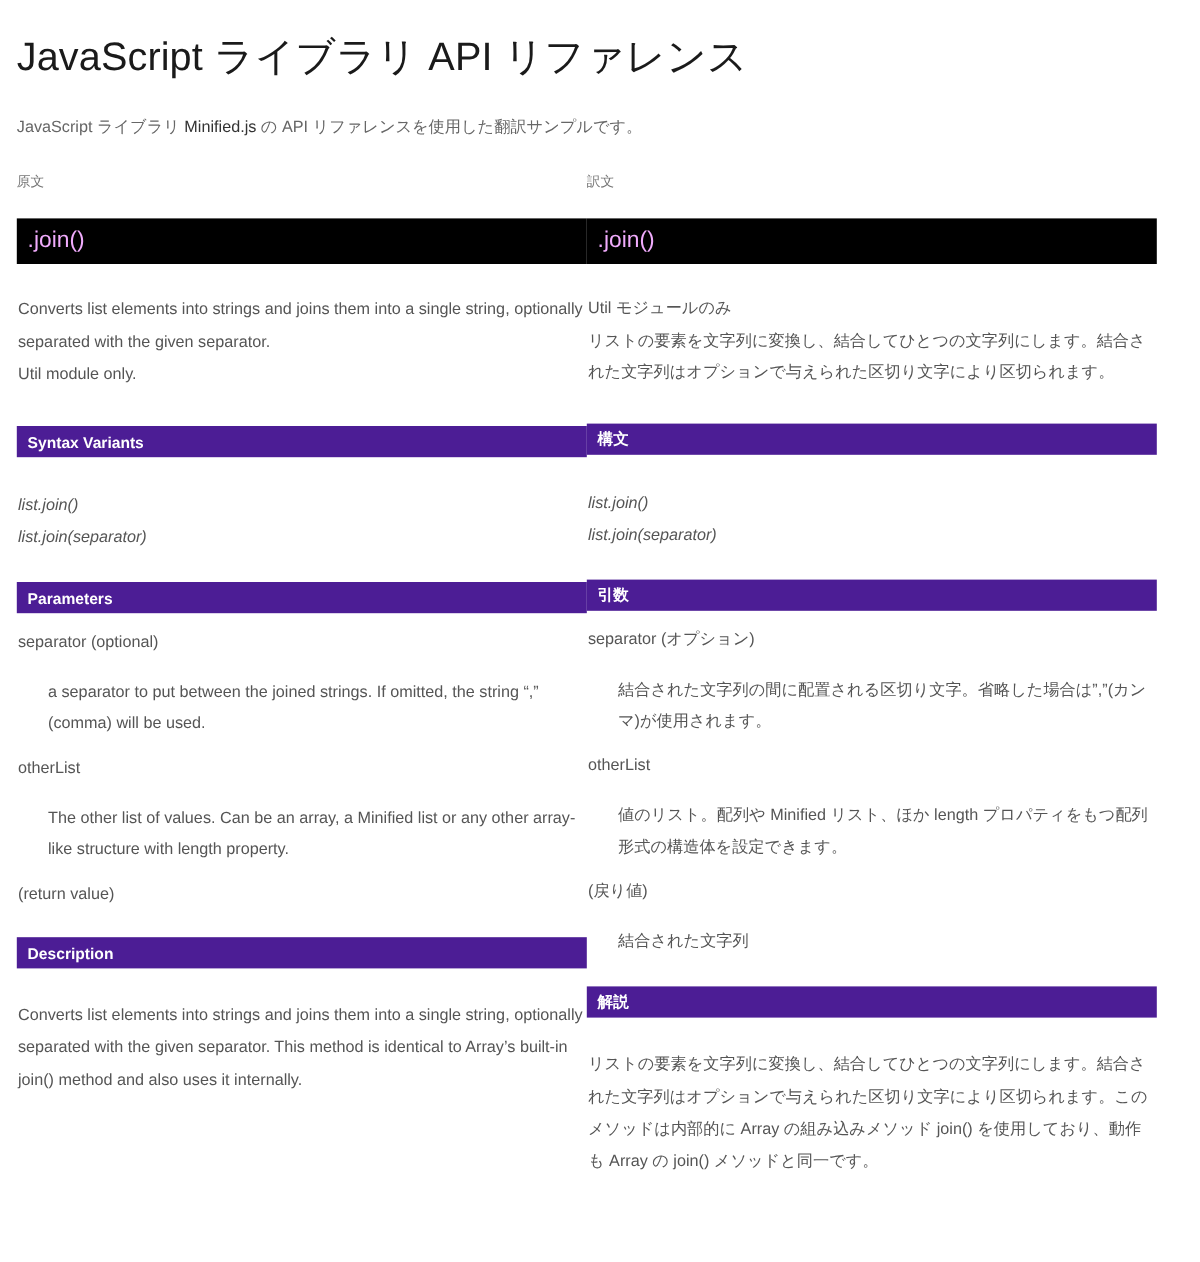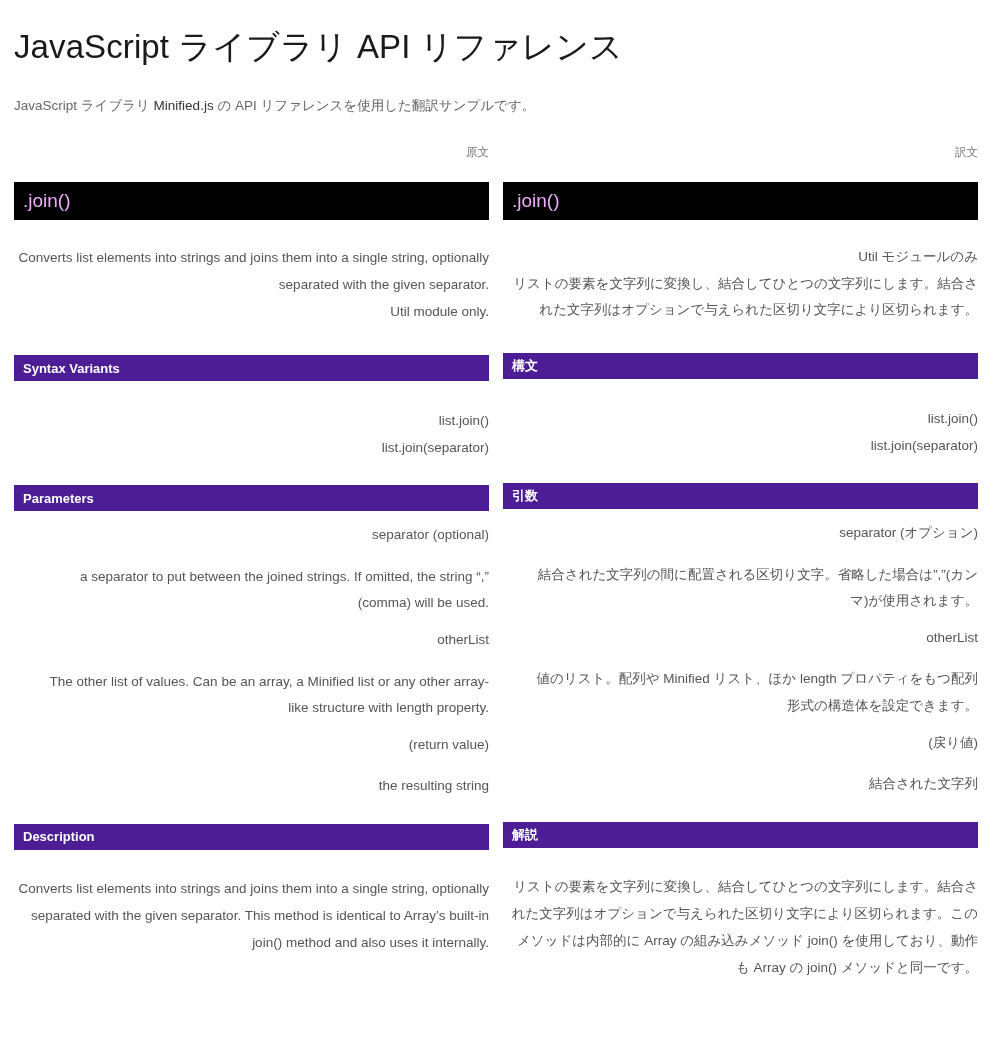--- a/index.html
+++ b/index.html
@@ -43,23 +43,22 @@
     color: #666666;
   }
   .page-subtitle .strong {
     font-weight: normal;
     color: #333333;
   }
 
   
   .columns {
     display: flex;
-    gap: 14px;
+    gap: 0;
     padding-top: 30px;
-    text-align: right;
   }
   .column {
     width: 475px;
     flex: 0 0 475px;
   }
 
   .column-label {
     font-size: 11.5px;
     color: #777777;
     line-height: 1.2;
@@ -109,21 +108,21 @@
   }
   .spacer-small {
     height: 24px;
   }
 
   .syntax-block {
     padding: 26px 0 0 1px;
     font-size: 13.5px;
     line-height: 2.0;
   }
-  .syntax-block p { margin: 0; }
+  .syntax-block p { margin: 0; font-style: italic; }
 
   .param-name {
     padding: 12px 0 0 1px;
     font-size: 13.5px;
     line-height: 1.8;
   }
   .param-desc {
     padding: 16px 0 0 26px;
     font-size: 13.5px;
     line-height: 1.95;
@@ -184,23 +183,20 @@
       <div class="param-desc">
         <p>a separator to put between the joined strings. If omitted, the string “,” (comma) will be used.</p>
       </div>
 
       <div class="param-name">otherList</div>
       <div class="param-desc">
         <p>The other list of values. Can be an array, a Minified list or any other array-like structure with length property.</p>
       </div>
 
       <div class="param-name">(return value)</div>
-      <div class="param-desc">
-        <p>the resulting string</p>
-      </div>
 
       <div class="spacer-small"></div>
 
       <div class="section-bar">
         <span>Description</span>
       </div>
 
       <div class="desc-block">
         <p>Converts list elements into strings and joins them into a single string, optionally separated with the given separator. This method is identical to Array’s built-in join() method and also uses it internally.</p>
       </div>

